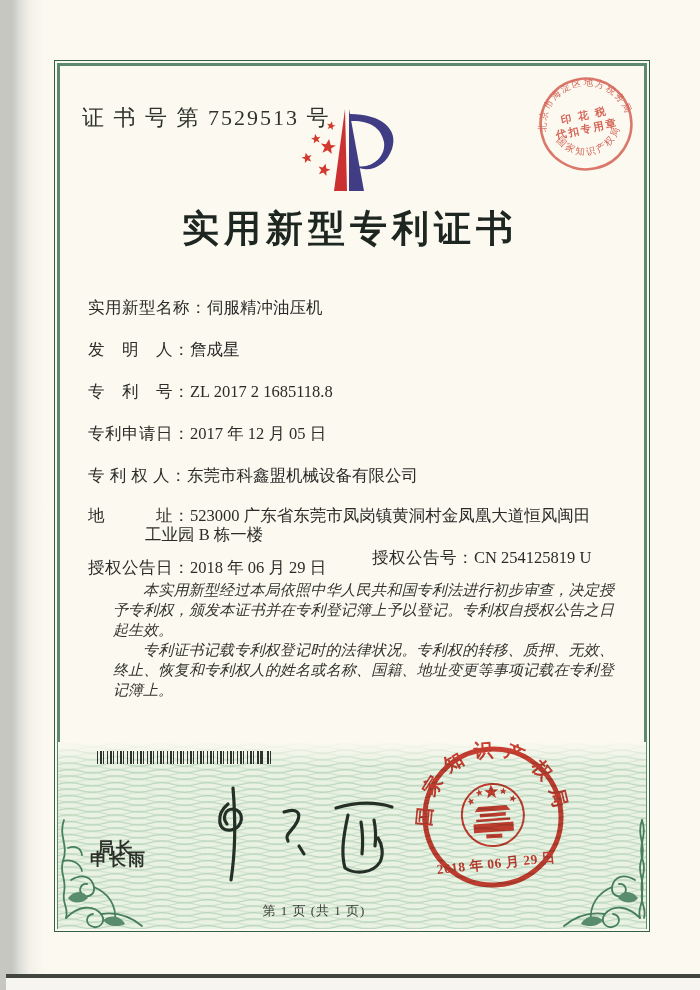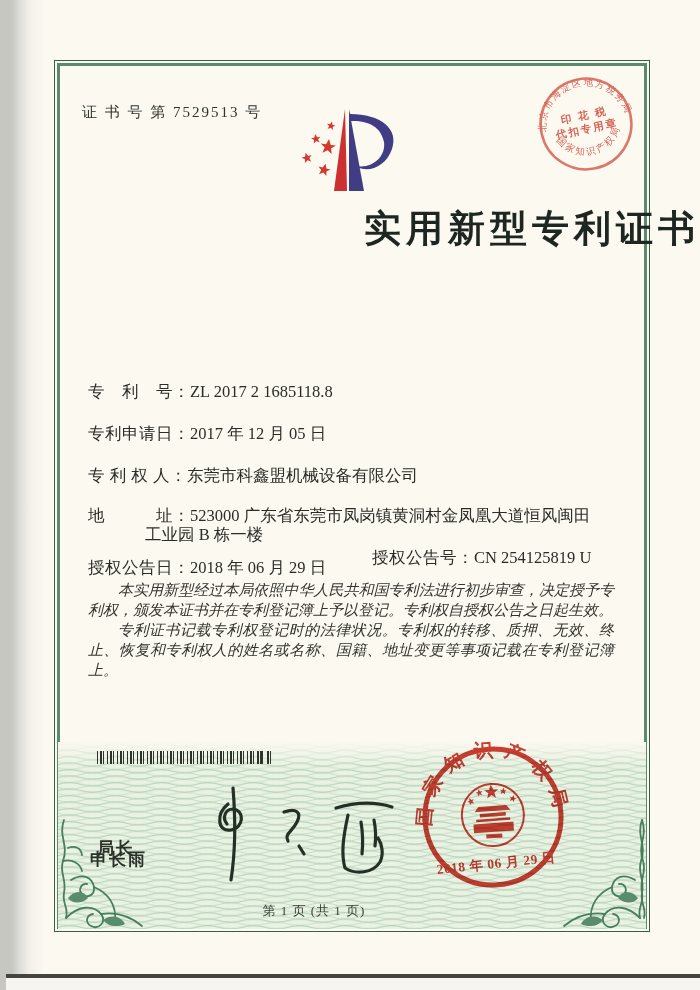--- a/index.html
+++ b/index.html
@@ -24,49 +24,49 @@
   }
   .frame-inner { width:100%; height:100%; border:3px solid #5d8a6e; }
 
   .guilloche { position:absolute; left:58px; top:742px; width:588px; height:187px; z-index:1; }
   .flourish { position:absolute; z-index:2; }
   .flourish.bl { left:58px; top:818px; }
   .flourish.br { left:560px; top:818px; transform:scaleX(-1); }
 
   .cert-no {
     position:absolute; left:82px; top:103px; z-index:3;
-    font-size:15px; letter-spacing:2px; color:#2e332d;
+    font-size:22px; letter-spacing:2px; color:#2e332d;
   }
   .logo { position:absolute; left:293px; top:101px; width:118px; height:98px; z-index:3; }
   .tax-stamp { position:absolute; left:528px; top:66px; width:116px; height:116px; z-index:4;
                transform:rotate(-12deg); mix-blend-mode:multiply; opacity:.92; }
 
   .title {
     position:absolute; left:0; top:204px; width:700px; z-index:3;
-    text-align:right; font-size:37px; font-weight:600; letter-spacing:5px; color:#1d2620;
+    text-align:center; font-size:37px; font-weight:600; letter-spacing:5px; color:#1d2620;
   }
 
   .field { position:absolute; left:88px; z-index:3; font-size:16.5px; color:#2b2c28; white-space:nowrap; }
   .f-name     { top:297px; }
   .f-inventor { top:339px; }
   .f-patno    { top:381px; }
   .f-filing   { top:423px; }
   .f-patentee { top:465px; }
   .f-addr1    { top:505px; }
   .f-addr2    { top:524px; padding-left:57px; }
   .f-grantd   { top:557px; }
   .f-grantno  { top:547px; left:372px; }
   .field .lab { letter-spacing:.5px; }
 
   .paragraphs {
     position:absolute; left:88px; top:580px; width:526px; z-index:3;
     font-size:15px; line-height:20px; color:#32332e; text-align:justify;
     font-style:italic;
   }
-  .paragraphs p { text-indent:2em; }
+  .paragraphs p { text-indent:2em;margin-left:25px; }
 
   .barcode {
     position:absolute; left:97px; top:751px; width:174px; height:13px; z-index:3;
     background:repeating-linear-gradient(90deg,
       #2e332c 0 1.5px, transparent 1.5px 3px,
       #2e332c 3px 5.5px, transparent 5.5px 6.5px,
       #2e332c 6.5px 7.5px, transparent 7.5px 10px);
   }
 
   .sig-label {
@@ -174,20 +174,26 @@
       <path id="stampBot" d="M 24 64 A 34 34 0 0 0 86 64"></path>
     </defs>
     <text class="stamp-arc-top"><textPath href="#stampTop" startOffset="50%" text-anchor="middle">北京市海淀区地方税务局</textPath></text>
     <text class="stamp-center" x="55" y="50" text-anchor="middle">印 花 税</text>
     <text class="stamp-center" x="55" y="63" text-anchor="middle">代扣专用章</text>
     <text class="stamp-arc-bot"><textPath href="#stampBot" startOffset="50%" text-anchor="middle">国家知识产权局</textPath></text>
   </svg>
 
   <div class="title">实用新型专利证书</div>
 
+  <div class="field f-name">
+    <span class="lab">实用新型名称：</span><span>伺服精冲油压机</span>
+  </div>
+  <div class="field f-inventor">
+    <span class="lab">发　明　人：</span><span>詹成星</span>
+  </div>
   <div class="field f-patno">
     <span class="lab">专　利　号：</span><span>ZL 2017 2 1685118.8</span>
   </div>
   <div class="field f-filing">
     <span class="lab">专利申请日：</span><span>2017 年 12 月 05 日</span>
   </div>
   <div class="field f-patentee">
     <span class="lab">专 利 权 人：</span><span>东莞市科鑫盟机械设备有限公司</span>
   </div>
   <div class="field f-addr1">

